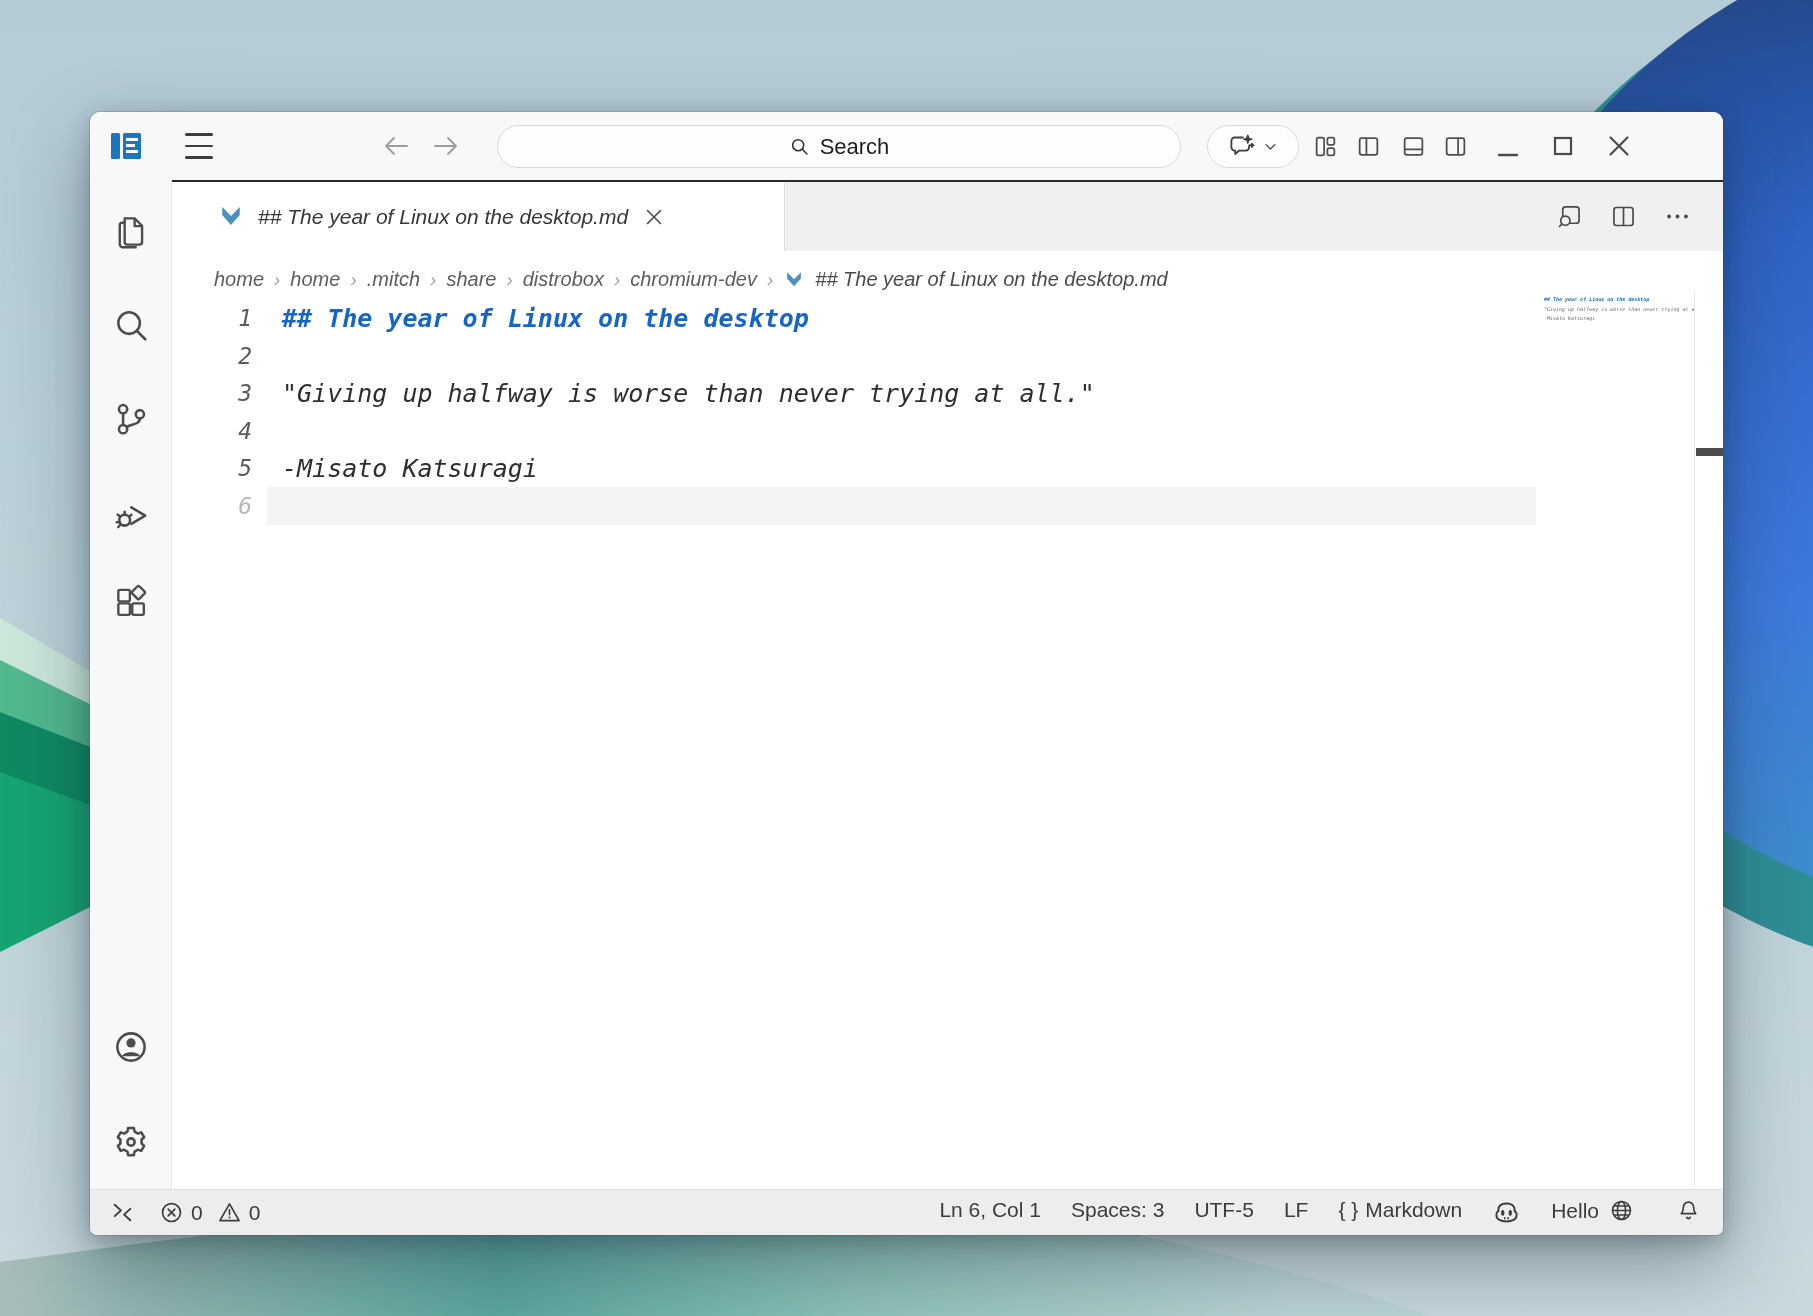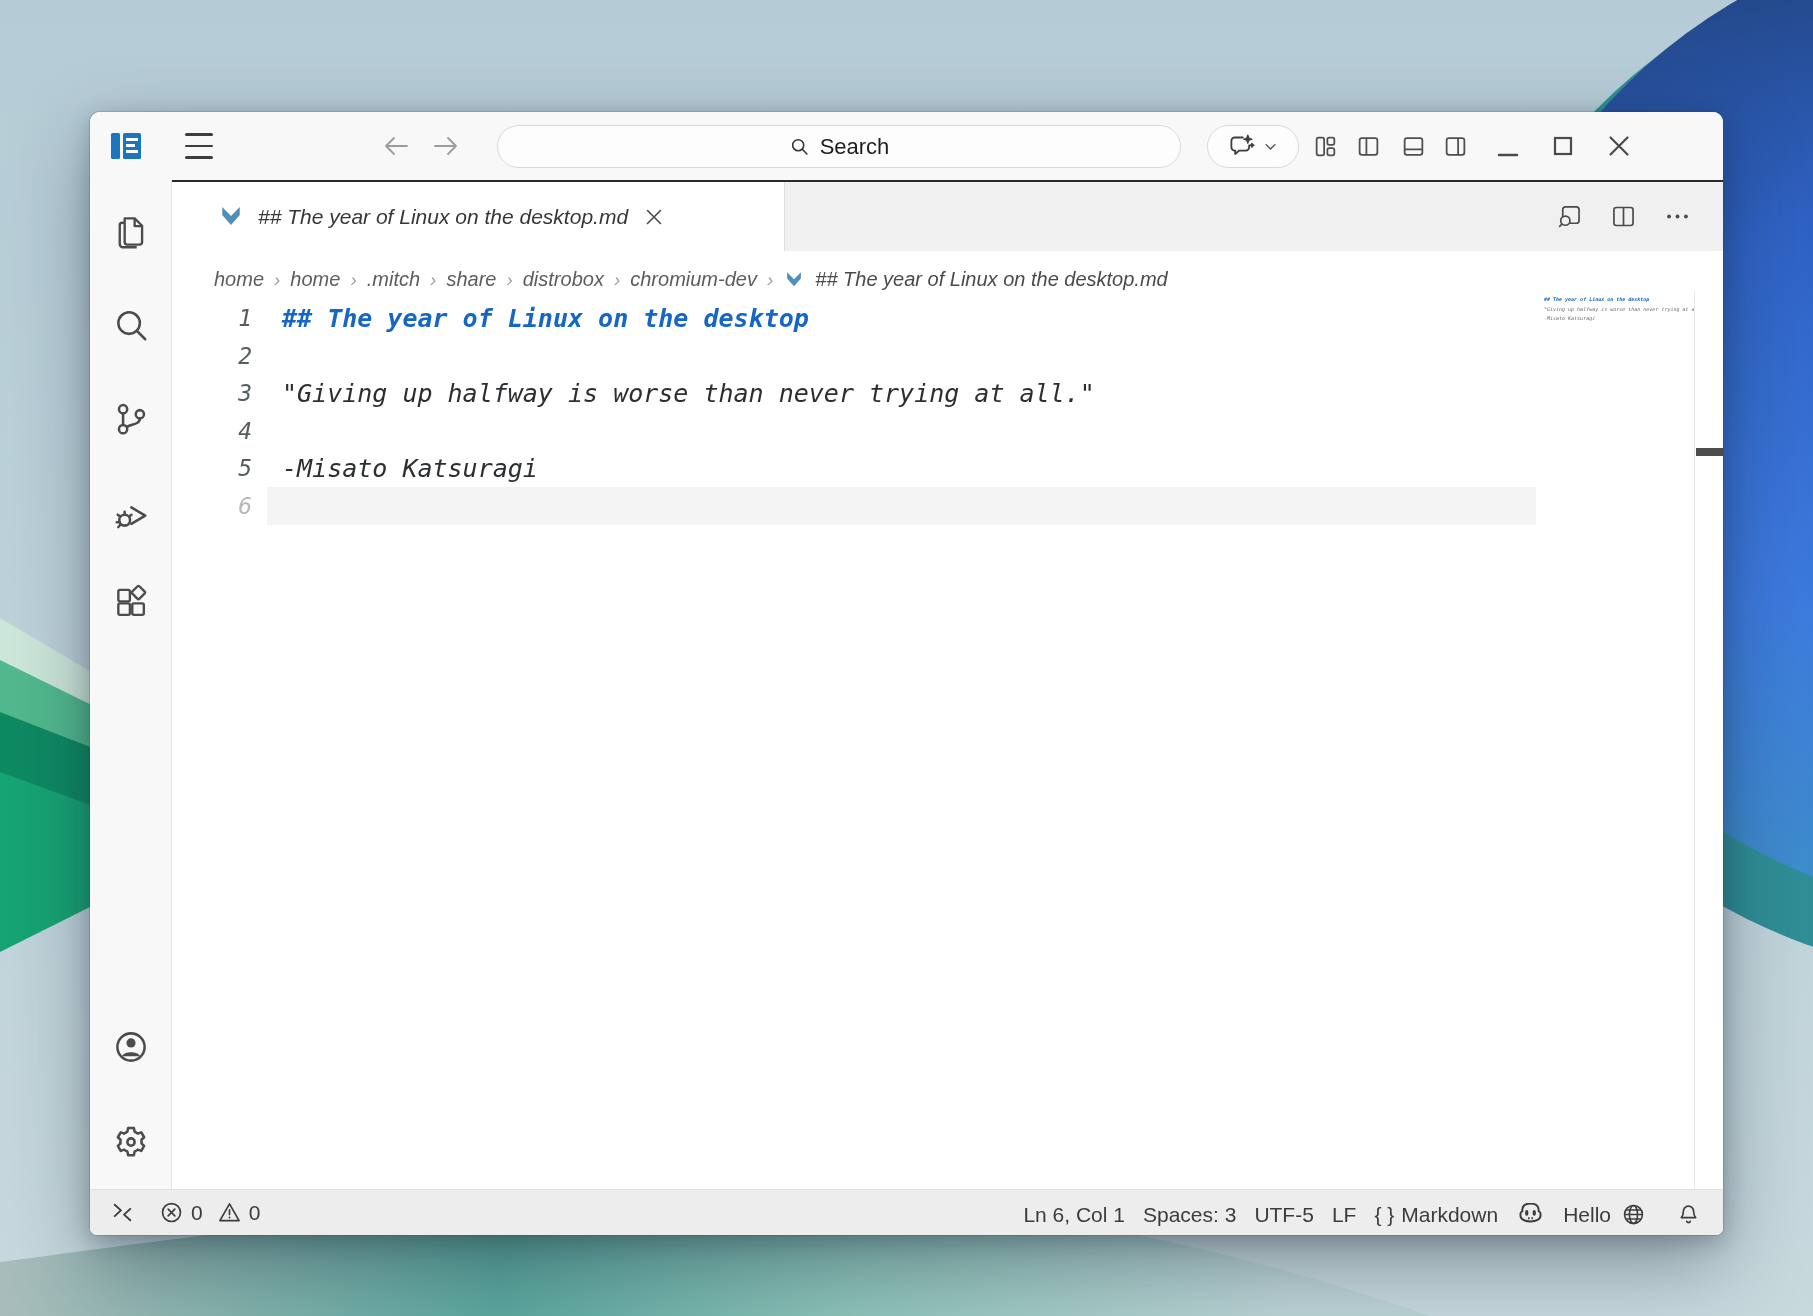--- a/index.html
+++ b/index.html
@@ -84,21 +84,21 @@
   .overview-marker { position:absolute; top:157px; left:1px; right:0; height:8px; background:#4d4d4d; }
 
   
   .statusbar {
     height:46px; flex:0 0 auto; background:#ededee; border-top:1px solid #e0e0e0;
     display:flex; align-items:center; font-size:21px; color:#3c3c3c;
     padding:0 22px 0 20px;
   }
   .sb-item { display:flex; align-items:center; gap:7px; cursor:pointer; white-space:nowrap; }
   .sb-left { display:flex; align-items:center; gap:24px; }
-  .sb-right { margin-left:auto; display:flex; align-items:flex-end; gap:18px; }
+  .sb-right { margin-left:auto; display:flex; align-items:flex-start; gap:30px; }
   .sb-icon { width:25px; height:25px; }
   .problems { display:flex; align-items:center; gap:14px; }
 
   svg { display:block; }
 </style>
 </head>
 <body>
 
 <svg class="wallpaper" width="1813" height="1316" viewBox="0 0 1813 1316">
   <defs>

